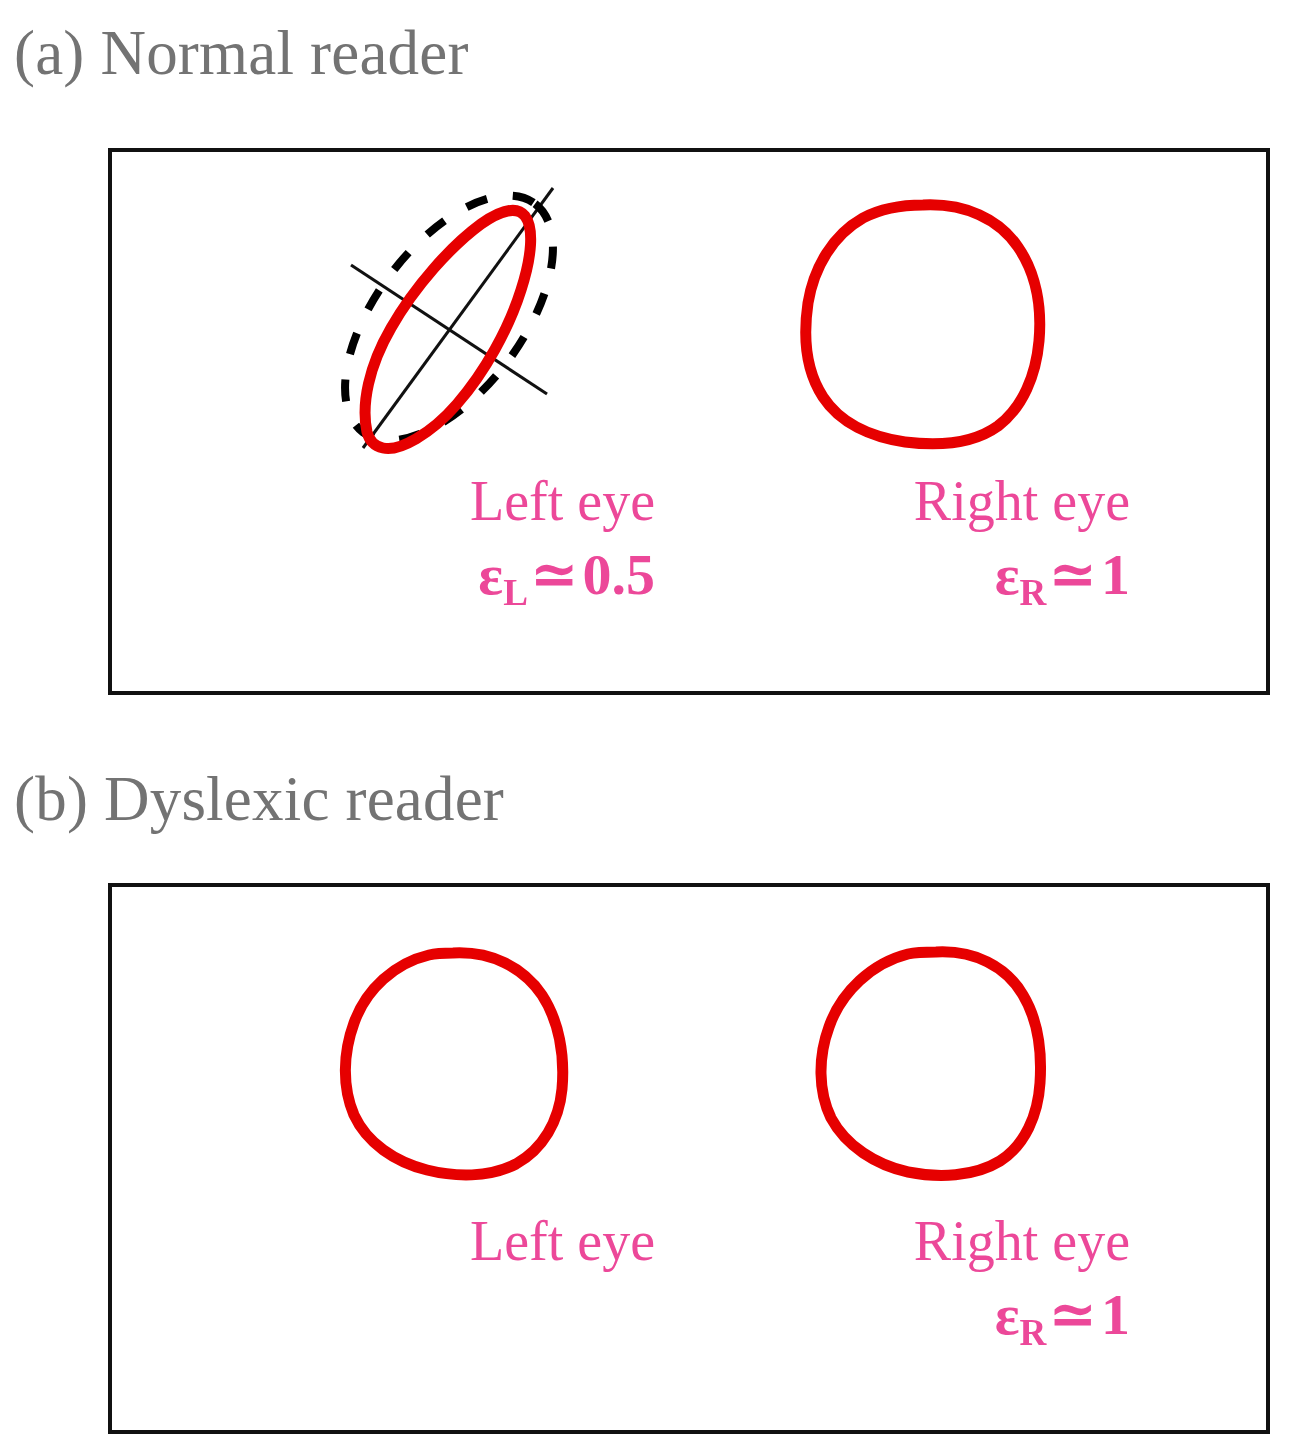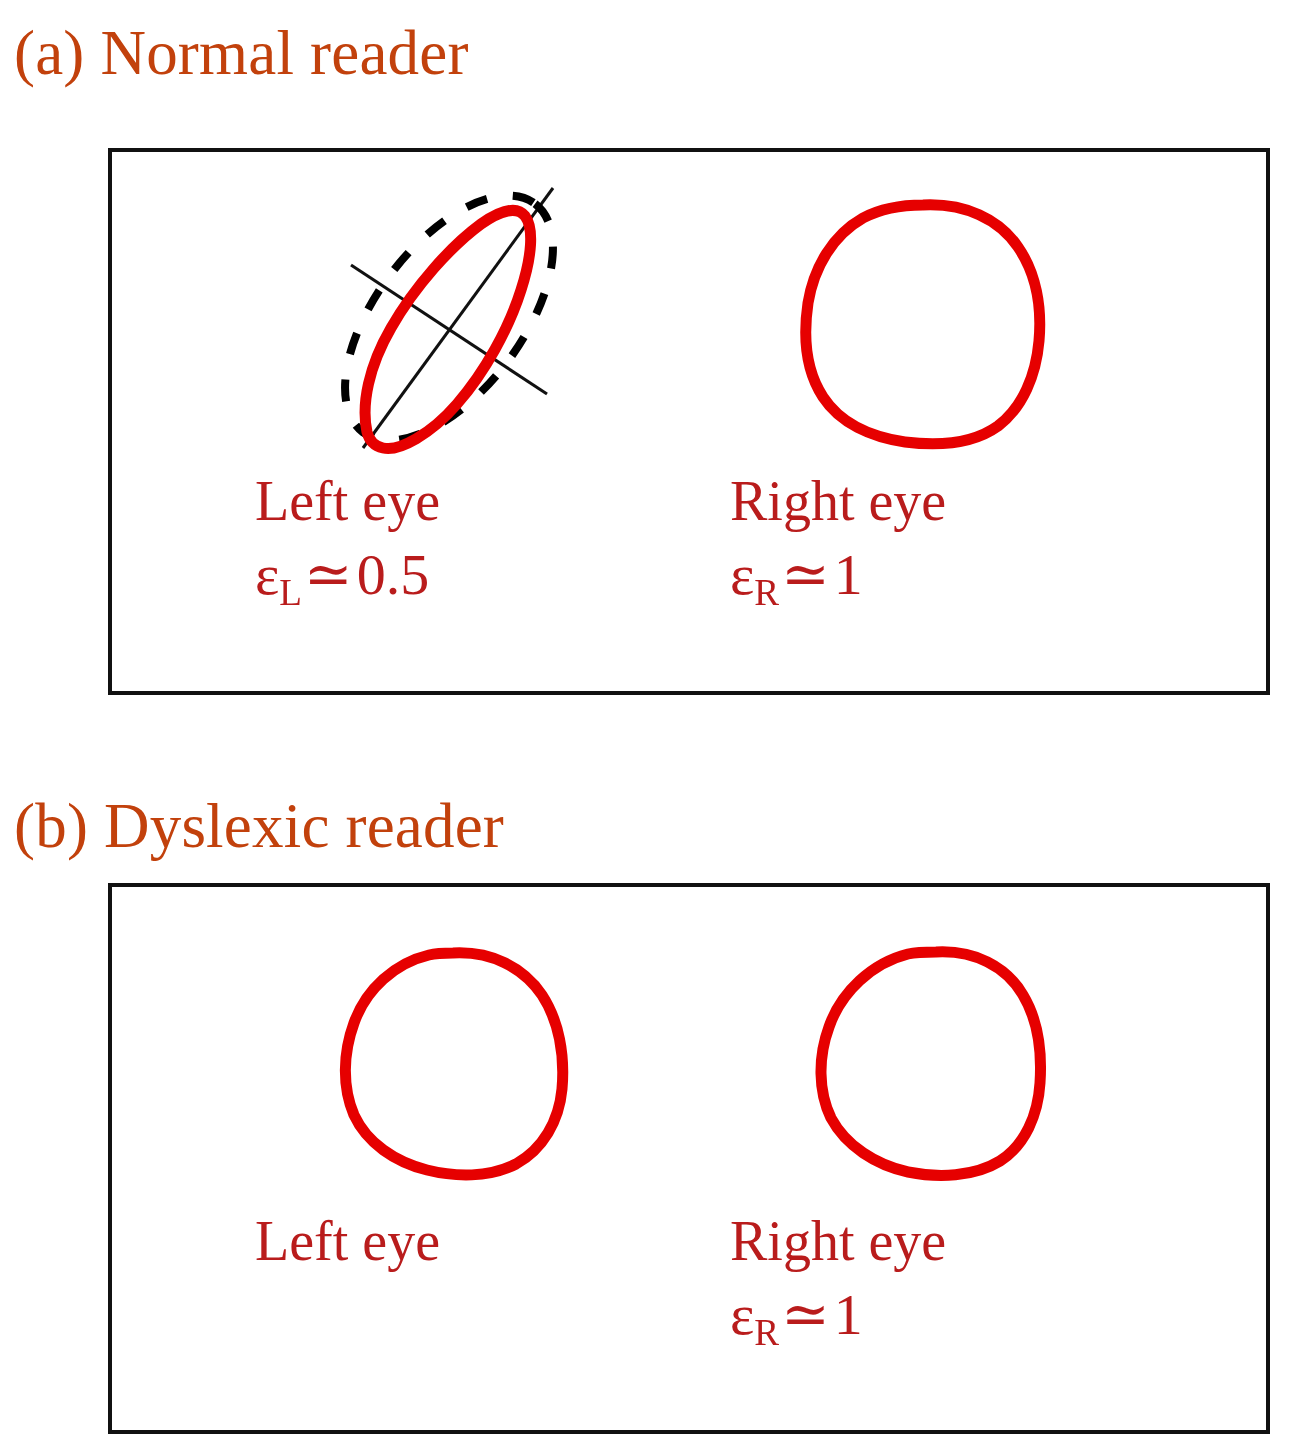--- a/index.html
+++ b/index.html
@@ -19,26 +19,26 @@
   .figure-root {
     position: absolute;
     inset: 0;
   }
 
   
   .panel-caption {
     position: absolute;
     font-size: 63px;
     line-height: 1;
-    color: #c2410c;
+    color: #737373;
     white-space: nowrap;
     letter-spacing: 0.2px;
   }
   #caption-a { left: 14px; top: 22px; }
-  #caption-b { left: 14px; top: 795px; }
+  #caption-b { left: 14px; top: 768px; }
 
   
   .panel-box {
     position: absolute;
     border: 4px solid #111111;
     background: #ffffff;
     box-sizing: border-box;
   }
   #panel-a-box { left: 108px; top: 148px; width: 1162px; height: 547px; }
   #panel-b-box { left: 108px; top: 883px; width: 1162px; height: 551px; }
@@ -57,33 +57,34 @@
   
   #eye-a-left  { left: 325px; top: 160px; width: 270px; height: 300px; }
   #eye-a-right { left: 795px; top: 195px; width: 260px; height: 255px; }
   
   #eye-b-left  { left: 335px; top: 945px; width: 240px; height: 235px; }
   #eye-b-right { left: 810px; top: 945px; width: 245px; height: 235px; }
 
   
   .eye-label {
     position: absolute;
-    text-align: left;
+    text-align: right;
     white-space: nowrap;
-    color: #b91c1c;
+    color: #ec4899;
   }
   .eye-name {
     font-size: 56px;
     line-height: 1.05;
   }
   .eye-formula {
     font-size: 58px;
     line-height: 1.05;
     margin-top: 14px;
     display: block;
+    font-weight: bold;
   }
   .eye-formula .sym {
     font-style: normal;
   }
   .eye-formula sub {
     font-size: 0.64em;
     vertical-align: -0.30em;
     line-height: 0;
   }
   .eye-formula .approx {

